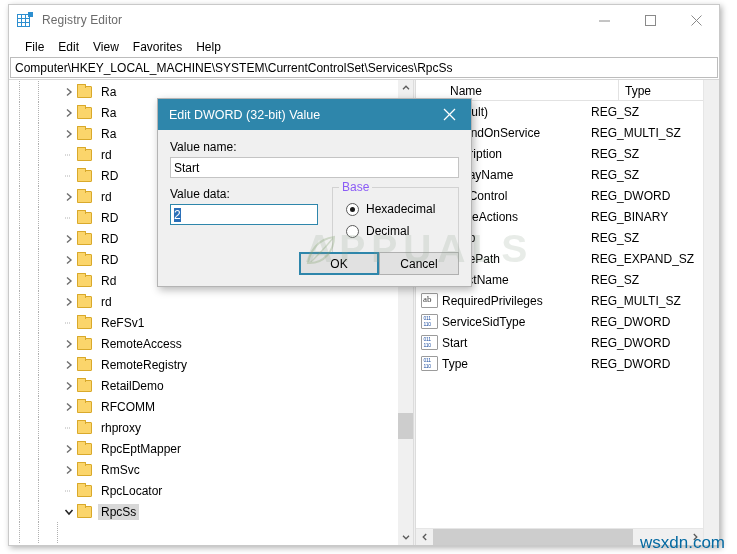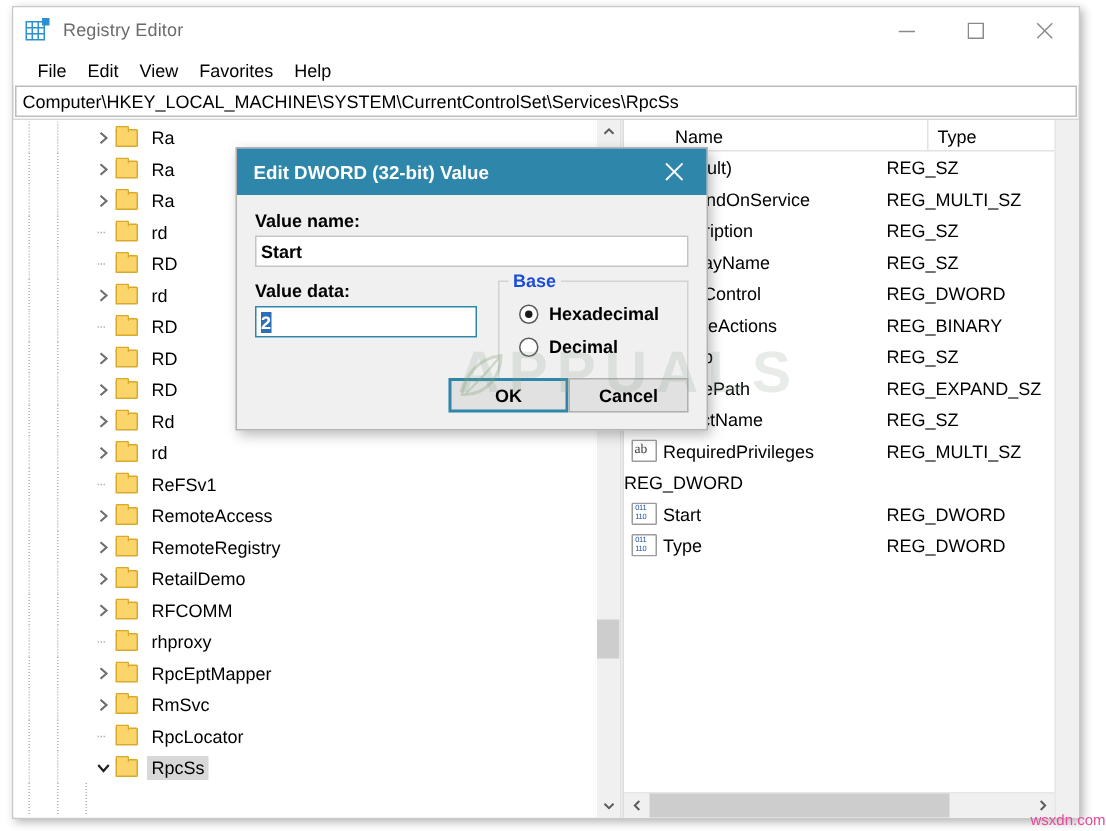--- a/index.html
+++ b/index.html
@@ -317,21 +317,20 @@
   .dialog {
     position: absolute;
     left: 148px; top: 93px;
     width: 315px; height: 189px;
     background: #f0f0f0;
     border: 1px solid #b4b4b4;
     box-shadow: 2px 3px 8px rgba(0,0,0,0.28);
     z-index: 40;
     display: flex;
     flex-direction: column;
-    font-weight: bold;
   }
   .dlg-title {
     height: 31px; flex: none;
     background: #2e86ab;
     display: flex;
     align-items: center;
     color: #ffffff;
   }
   .dlg-title-text {
     margin-left: 11px;
@@ -377,21 +376,21 @@
     position: relative;
     padding: 10px 0 0 13px;
     height: 66px;
   }
   .base-legend {
     position: absolute;
     top: -8px; left: 6px;
     background: #f0f0f0;
     padding: 0 3px;
     font-size: 12px;
-    color: #1d4ed8;
+    color: #8b5cf6;
   }
   .radio-row {
     display: flex;
     align-items: center;
     height: 22px;
     font-size: 12px;
     color: #000;
   }
   .radio {
     width: 13px; height: 13px;
@@ -445,23 +444,23 @@
   .wm-leaf {
     position: absolute;
     left: 295px; top: 228px;
     width: 34px; height: 34px;
     z-index: 46;
     pointer-events: none;
     opacity: 0.30;
   }
   .wm-site {
     position: absolute;
-    right: 0; bottom: 1px;
-    font-size: 10px;
-    color: #ec4899;
+    right: 12px; bottom: 1px;
+    font-size: 17px;
+    color: #0369a1;
     z-index: 60;
     font-family: "Liberation Sans", sans-serif;
   }
 </style>
 </head>
 <body>
 
 <div id="app">
 
   <div class="window">
@@ -965,20 +964,26 @@
                   <div class="vname">
                     <span class="vicon ab">
                       <span class="box"></span>
                     </span>
                     <span>RequiredPrivileges</span>
                   </div>
                   <div class="vtype">REG_MULTI_SZ</div>
                   <div class="vdata"></div>
                 </div>
                 <div class="vrow">
+                  <div class="vname">
+                    <span class="vicon bin">
+                      <span class="box"></span>
+                    </span>
+                    <span>ServiceSidType</span>
+                  </div>
                   <div class="vtype">REG_DWORD</div>
                   <div class="vdata"></div>
                 </div>
                 <div class="vrow">
                   <div class="vname">
                     <span class="vicon bin">
                       <span class="box"></span>
                     </span>
                     <span>Start</span>
                   </div>

